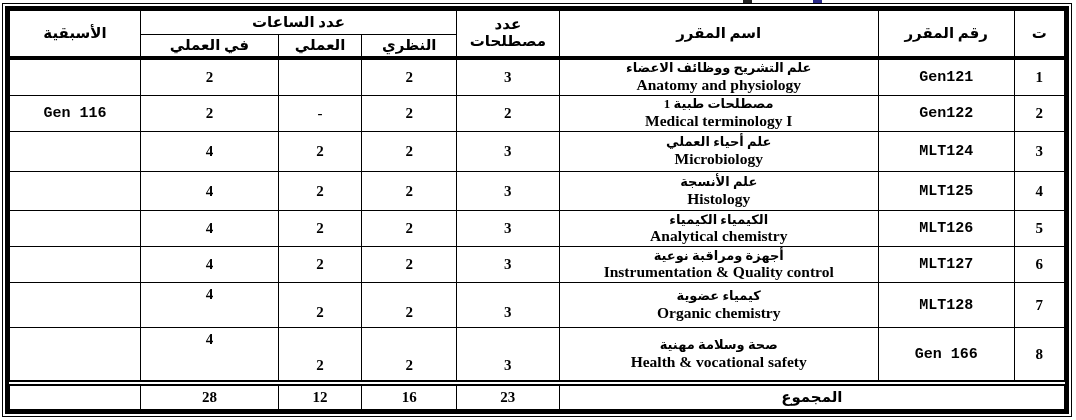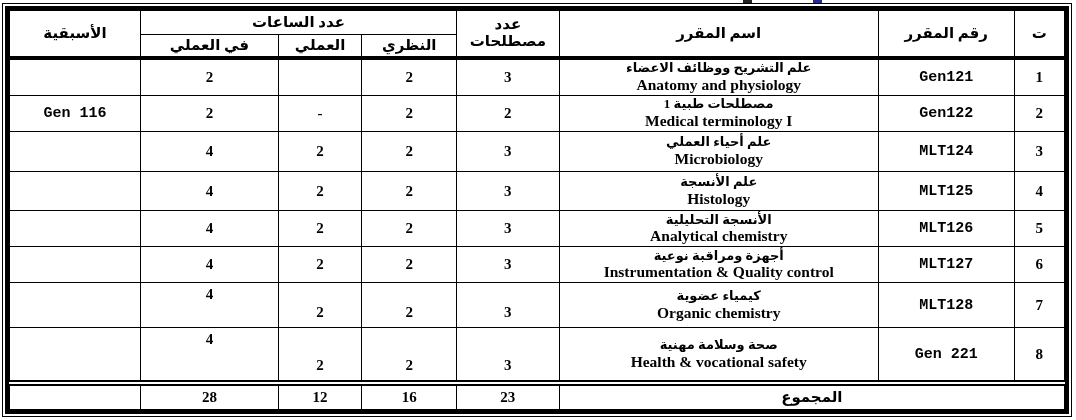--- a/index.html
+++ b/index.html
@@ -167,21 +167,21 @@
         <td class="num t">2</td>
         <td class="num p">2</td>
         <td class="num w">4</td>
         <td class="code pr"></td>
       </tr>
 
       <tr class="r5">
         <td class="num">5</td>
         <td class="code">MLT126</td>
         <td class="name">
-          <div class="ar">الأنسجة التحليلية</div>
+          <div class="ar">الكيمياء الكيمياء</div>
           <div class="en">Analytical chemistry</div>
         </td>
         <td class="num u">3</td>
         <td class="num t">2</td>
         <td class="num p">2</td>
         <td class="num w">4</td>
         <td class="code pr"></td>
       </tr>
 
       <tr class="r6">
@@ -207,21 +207,21 @@
         </td>
         <td class="num u">3</td>
         <td class="num t">2</td>
         <td class="num p">2</td>
         <td class="num w">4</td>
         <td class="code pr"></td>
       </tr>
 
       <tr class="r8 tall">
         <td class="num">8</td>
-        <td class="code">Gen 221</td>
+        <td class="code">Gen 166</td>
         <td class="name">
           <div class="ar">صحة وسلامة مهنية</div>
           <div class="en">Health &amp; vocational safety</div>
         </td>
         <td class="num u">3</td>
         <td class="num t">2</td>
         <td class="num p">2</td>
         <td class="num w">4</td>
         <td class="code pr"></td>
       </tr>

